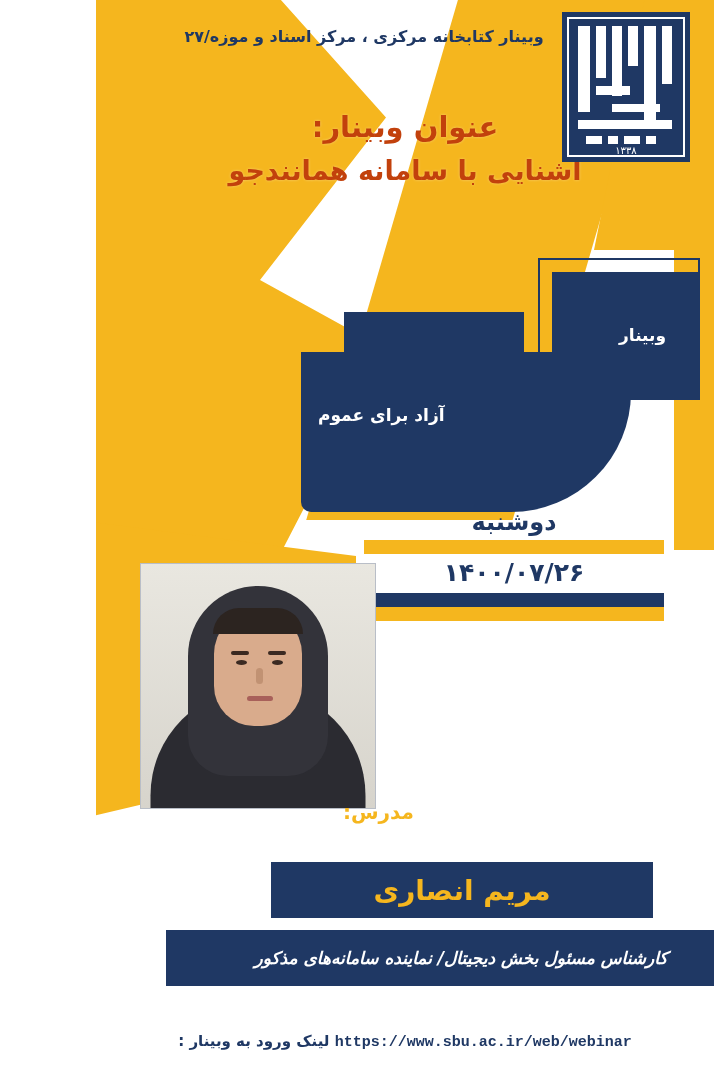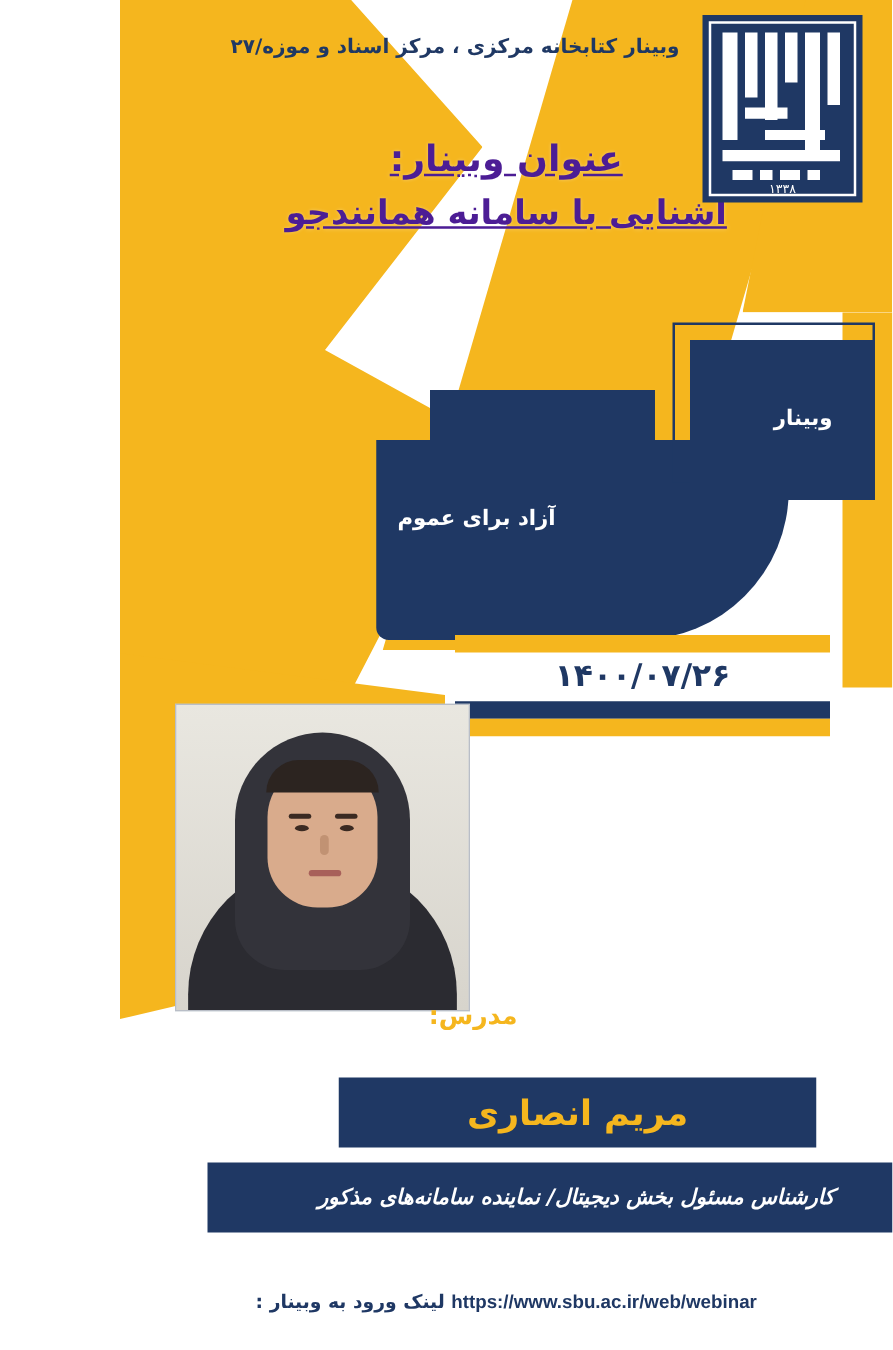--- a/index.html
+++ b/index.html
@@ -114,24 +114,23 @@
   .title-wrap {
     position: absolute;
     top: 105px; right: 0; left: 0;
     text-align: center;
     z-index: 6;
     padding: 0 24px;
   }
   .title-line {
     font-size: 27px;
     font-weight: bold;
-    color: #4c1d95;
+    color: #c2410c;
     line-height: 1.55;
     text-shadow: 0 0 3px rgba(255,255,255,.35);
-    text-decoration: underline;
   }
   .title-line.big { font-size: 29px; }
 
   
   .badge-label {
     position: absolute;
     color: #ffffff;
     font-size: 17px;
     font-weight: bold;
     z-index: 8;
@@ -279,21 +278,21 @@
     text-align: center;
     font-size: 15px;
     font-weight: bold;
     color: #1F3864;
     z-index: 8;
     direction: rtl;
   }
   .footer .url {
     direction: ltr;
     unicode-bidi: embed;
-    font-family: Liberation Sans, sans-serif;
+    font-family: Liberation Mono, monospace;
   }
   
   .bottom-white {
     position: absolute;
     left: 0; right: 0; top: 1000px; height: 80px;
     background: #ffffff;
     z-index: 5;
   }
 </style>
 </head>
@@ -340,20 +339,21 @@
 
   <div class="title-wrap">
     <div class="title-line big">عنوان وبینار:</div>
     <div class="title-line">آشنایی با سامانه همانندجو</div>
   </div>
 
   <div class="badge-label badge-free">وبینار</div>
   <div class="badge-label badge-open">آزاد برای عموم</div>
 
   <div class="date-block">
+    <div class="day-text">دوشنبه</div>
     <div class="bar yellow"></div>
     <div class="date-text">۱۴۰۰/۰۷/۲۶</div>
     <div class="bar navy"></div>
     <div class="bar yellow"></div>
   </div>
 
   <div class="photo-frame">
     <div class="photo-bg"></div>
     <div class="ph-shoulders"></div>
     <div class="ph-hijab"></div>

